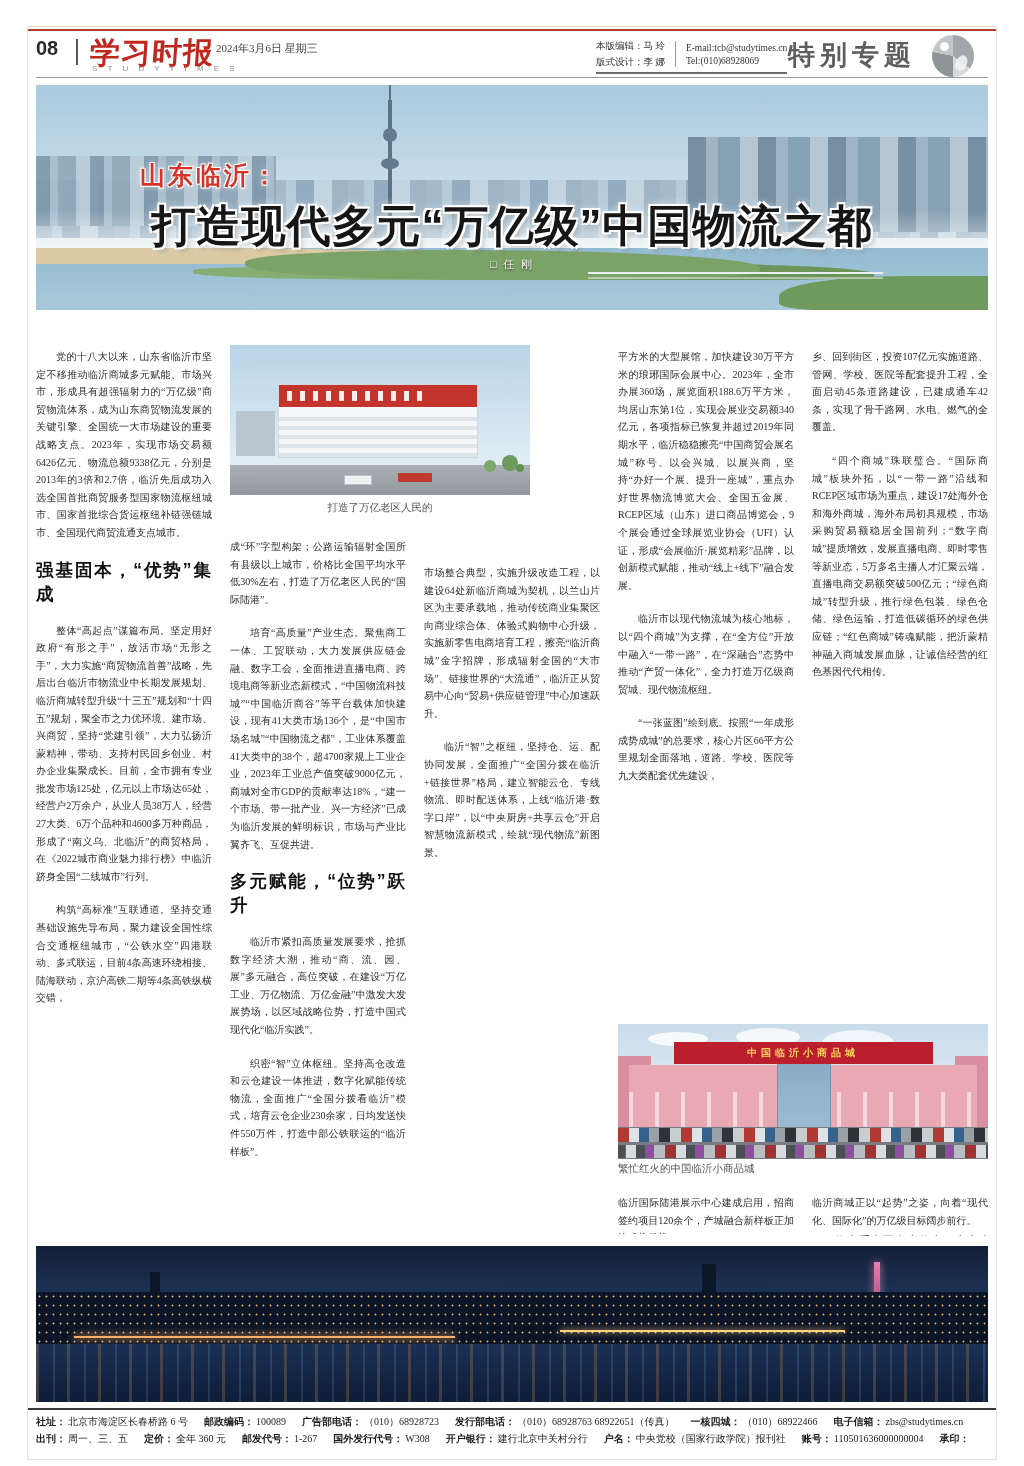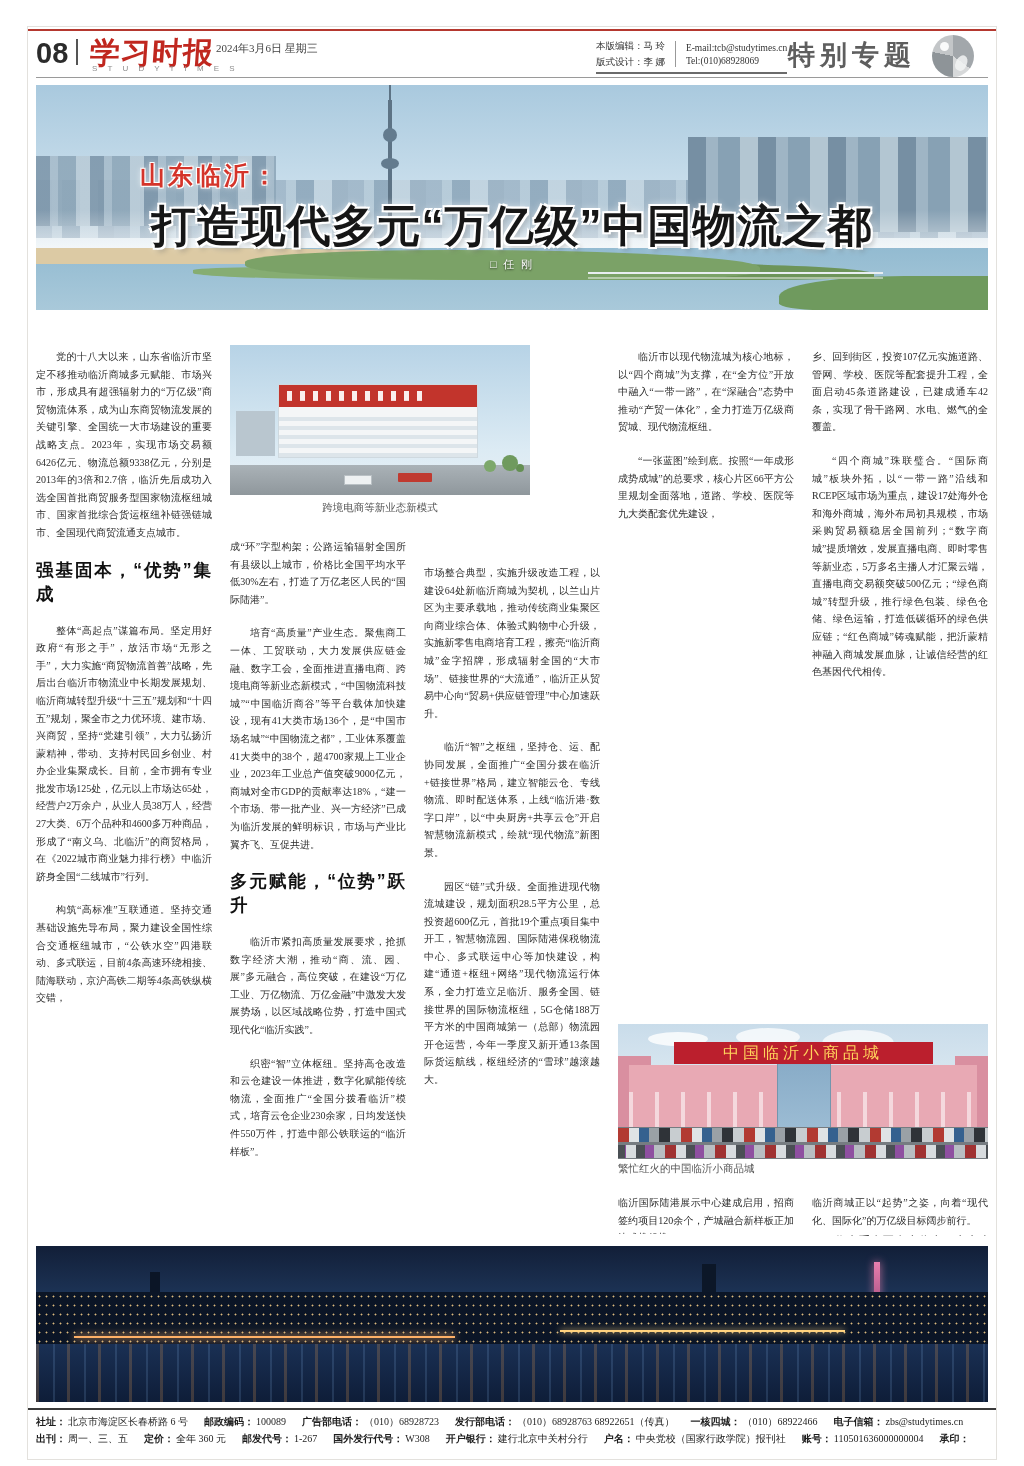--- a/index.html
+++ b/index.html
@@ -3,21 +3,21 @@
 <meta charset="utf-8">
 <style>
   html,body{margin:0;padding:0;background:#f4f3f1;}
   #page{position:relative;width:1024px;height:1466px;background:#fff;margin:0 auto;overflow:hidden;
         font-family:"Liberation Serif","DejaVu Serif",serif;color:#222;}
   .frame{position:absolute;left:27px;right:27px;top:26px;bottom:6px;border:1px solid #e3e1dd;pointer-events:none;}
   .topline{position:absolute;left:28px;right:28px;top:29px;height:2px;background:#b5382f;}
 
   
   #header{position:absolute;left:36px;right:36px;top:33px;height:44px;border-bottom:1px solid #9a9a9a;}
-  .pagenum{position:absolute;left:0;top:4px;font-family:"Liberation Sans",sans-serif;font-weight:bold;font-size:29px;color:#2b2b2b;}
+  .pagenum{position:absolute;left:0;top:4px;font-family:"Liberation Sans",sans-serif;font-weight:bold;font-size:20px;color:#2b2b2b;}
   .pagebar{position:absolute;left:40px;top:6px;width:2px;height:26px;background:#555;}
   .masthead{position:absolute;left:54px;top:0px;font-size:30px;font-weight:bold;color:#c0271f;
             font-family:"DejaVu Serif","Liberation Serif",serif;transform:skewX(-4deg);letter-spacing:1px;}
   .mast-en{position:absolute;left:56px;top:31px;font-size:8px;letter-spacing:4px;color:#8d8d8d;font-family:"Liberation Sans",sans-serif;}
   .dateline{position:absolute;left:180px;top:8px;font-size:11px;color:#444;}
   .ed-block{position:absolute;left:560px;top:5px;height:32px;border-bottom:2px solid #6b6b6b;padding-bottom:2px;font-size:9.5px;color:#333;display:flex;gap:10px;align-items:center;}
   .ed-col{display:flex;flex-direction:column;gap:3px;}
   .ed-sep{width:1px;height:26px;background:#999;}
   .section-title{position:absolute;right:72px;top:4px;font-family:"Liberation Sans",sans-serif;
                  font-weight:bold;font-size:27px;color:#5e5e5e;letter-spacing:5px;}
@@ -79,21 +79,21 @@
   
   #photo2{position:absolute;left:618px;top:1024px;width:370px;height:135px;overflow:hidden;background:linear-gradient(180deg,#c9dcea,#e2edf4 60%);}
   .p2-cloud{position:absolute;left:8%;top:6%;width:60px;height:14px;border-radius:50%;background:rgba(255,255,255,.8);box-shadow:180px 4px 0 6px rgba(255,255,255,.7),90px -2px 0 2px rgba(255,255,255,.75);}
   .p2-build{position:absolute;left:3%;top:30%;width:94%;height:46%;background:#e8a9b4;}
   .p2-build:before{content:"";position:absolute;left:0;bottom:0;width:100%;height:55%;
           background:repeating-linear-gradient(90deg,rgba(255,255,255,.55) 0 4px,rgba(255,255,255,0) 4px 26px);}
   .p2-wingl{position:absolute;left:0;top:24%;width:9%;height:52%;background:#d98fa0;}
   .p2-wingr{position:absolute;right:0;top:24%;width:9%;height:52%;background:#d98fa0;}
   .p2-glass{position:absolute;left:43%;top:22%;width:14%;height:56%;background:linear-gradient(180deg,#86aac6,#9cbcd4);border:1px solid #7396ad;}
   .p2-sign{position:absolute;left:15%;top:13%;width:70%;height:17%;background:#bb1f2d;display:flex;align-items:center;justify-content:center;}
-  .p2-sign span{font-family:"Liberation Sans",sans-serif;font-weight:normal;font-size:16px;letter-spacing:4px;color:#ffd35c;white-space:nowrap;}
+  .p2-sign span{font-family:"Liberation Sans",sans-serif;font-weight:bold;font-size:10px;letter-spacing:4px;color:#ffd35c;white-space:nowrap;}
   .p2-cars{position:absolute;left:0;bottom:0;width:100%;height:24%;background:#767c81;
      background-image:repeating-linear-gradient(90deg,#b23a32 0 11px,#dfe3e5 11px 21px,#35618f 21px 31px,#9aa1a6 31px 41px,#2f3338 41px 52px,#c8cdd0 52px 63px),
                       repeating-linear-gradient(90deg,#d8dcdf 0 10px,#4a4f54 10px 19px,#8e4fa0 19px 28px,#b8bec2 28px 39px,#a03232 39px 50px);
      background-size:100% 45%,100% 40%;background-position:0 10%,8px 92%;background-repeat:repeat-x;}
 
   
   #night{position:absolute;left:36px;top:1246px;width:952px;height:156px;overflow:hidden;
          background:linear-gradient(180deg,#121f38 0%,#203a60 42%,#2a4668 55%,#13233f 70%);}
   .n-sky-glow{position:absolute;left:20%;top:30%;width:60%;height:26%;background:radial-gradient(ellipse at center,rgba(120,160,210,.35),rgba(0,0,0,0) 70%);}
   .n-skyline{position:absolute;left:0;right:0;bottom:58px;height:52px;background:#0b1526;
@@ -169,23 +169,23 @@
   <div class="col" style="left:230px;top:522px;height:708px;">
       <p class="para noind">成“环”字型构架；公路运输辐射全国所有县级以上城市，价格比全国平均水平低30%左右，打造了万亿老区人民的“国际陆港”。</p>
       <p class="para">培育“高质量”产业生态。聚焦商工一体、工贸联动，大力发展供应链金融、数字工会，全面推进直播电商、跨境电商等新业态新模式，“中国物流科技城”“中国临沂商谷”等平台载体加快建设，现有41大类市场136个，是“中国市场名城”“中国物流之都”，工业体系覆盖41大类中的38个，超4700家规上工业企业，2023年工业总产值突破9000亿元，商城对全市GDP的贡献率达18%，“建一个市场、带一批产业、兴一方经济”已成为临沂发展的鲜明标识，市场与产业比翼齐飞、互促共进。</p>
       <h2 class="sec-h">多元赋能，“位势”跃升</h2>
       <p class="para">临沂市紧扣高质量发展要求，抢抓数字经济大潮，推动“商、流、园、展”多元融合，高位突破，在建设“万亿工业、万亿物流、万亿金融”中激发大发展势场，以区域战略位势，打造中国式现代化“临沂实践”。</p>
       <p class="para">织密“智”立体枢纽。坚持高仓改造和云仓建设一体推进，数字化赋能传统物流，全面推广“全国分拨看临沂”模式，培育云仓企业230余家，日均发送快件550万件，打造中部公铁联运的“临沂样板”。</p>
     </div>
   <div class="col" style="left:424px;top:548px;height:708px;">
       <p class="para noind">市场整合典型，实施升级改造工程，以建设64处新临沂商城为契机，以兰山片区为主要承载地，推动传统商业集聚区向商业综合体、体验式购物中心升级，实施新零售电商培育工程，擦亮“临沂商城”金字招牌，形成辐射全国的“大市场”、链接世界的“大流通”，临沂正从贸易中心向“贸易+供应链管理”中心加速跃升。</p>
       <p class="para">临沂“智”之枢纽，坚持仓、运、配协同发展，全面推广“全国分拨在临沂+链接世界”格局，建立智能云仓、专线物流、即时配送体系，上线“临沂港·数字口岸”，以“中央厨房+共享云仓”开启智慧物流新模式，绘就“现代物流”新图景。</p>
-      <p class="para">园区“链”式升级。全面推进现代物流城建设，规划面积28.5平方公里，总投资超600亿元，首批19个重点项目集中开工，智慧物流园、国际陆港保税物流中心、多式联运中心等加快建设，构建“通道+枢纽+网络”现代物流运行体系，全力打造立足临沂、服务全国、链接世界的国际物流枢纽，5G仓储188万平方米的中国商城第一（总部）物流园开仓运营，今年一季度又新开通13条国际货运航线，枢纽经济的“雪球”越滚越大。</p>
     </div>
   <div class="col" style="left:618px;top:332px;height:688px;">
+      <p class="para noind">平方米的大型展馆，加快建设30万平方米的琅琊国际会展中心。2023年，全市办展360场，展览面积188.6万平方米，均居山东第1位，实现会展业交易额340亿元，各项指标已恢复并超过2019年同期水平，临沂稳稳擦亮“中国商贸会展名城”称号。以会兴城、以展兴商，坚持“办好一个展、提升一座城”，重点办好世界物流博览大会、全国五金展、RCEP区域（山东）进口商品博览会，9个展会通过全球展览业协会（UFI）认证，形成“会展临沂·展览精彩”品牌，以创新模式赋能，推动“线上+线下”融合发展。</p>
       <p class="para">临沂市以现代物流城为核心地标，以“四个商城”为支撑，在“全方位”开放中融入“一带一路”，在“深融合”态势中推动“产贸一体化”，全力打造万亿级商贸城、现代物流枢纽。</p>
       <p class="para">“一张蓝图”绘到底。按照“一年成形成势成城”的总要求，核心片区66平方公里规划全面落地，道路、学校、医院等九大类配套优先建设，</p>
     </div>
   <div class="col" style="left:812px;top:332px;height:688px;">
       <p class="para noind">乡、回到街区，投资107亿元实施道路、管网、学校、医院等配套提升工程，全面启动45条道路建设，已建成通车42条，实现了骨干路网、水电、燃气的全覆盖。</p>
       <p class="para">“四个商城”珠联璧合。“国际商城”板块外拓，以“一带一路”沿线和RCEP区域市场为重点，建设17处海外仓和海外商城，海外布局初具规模，市场采购贸易额稳居全国前列；“数字商城”提质增效，发展直播电商、即时零售等新业态，5万多名主播人才汇聚云端，直播电商交易额突破500亿元；“绿色商城”转型升级，推行绿色包装、绿色仓储、绿色运输，打造低碳循环的绿色供应链；“红色商城”铸魂赋能，把沂蒙精神融入商城发展血脉，让诚信经营的红色基因代代相传。</p>
     </div>
   <div class="col" style="left:618px;top:1178px;height:56px;">
       <p class="para noind">临沂国际陆港展示中心建成启用，招商签约项目120余个，产城融合新样板正加快成势起势。</p>
     </div>
@@ -198,21 +198,21 @@
     <div class="p1-side"></div>
     <div class="p1-build">
       <div class="p1-sign"></div>
       <div class="p1-win"></div>
     </div>
     <div class="p1-ground"></div>
     <div class="p1-truck1"></div>
     <div class="p1-truck2"></div>
     <div class="p1-tree"></div>
   </div>
-  <div class="caption" style="left:230px;top:501px;width:300px;text-align:center;">跨境电商等新业态新模式</div>
+  <div class="caption" style="left:230px;top:501px;width:300px;text-align:center;">打造了万亿老区人民的</div>
 
   <div id="photo2">
     <div class="p2-cloud"></div>
     <div class="p2-wingl"></div>
     <div class="p2-wingr"></div>
     <div class="p2-build"></div>
     <div class="p2-glass"></div>
     <div class="p2-sign">
       <span>中国临沂小商品城</span>
     </div>

